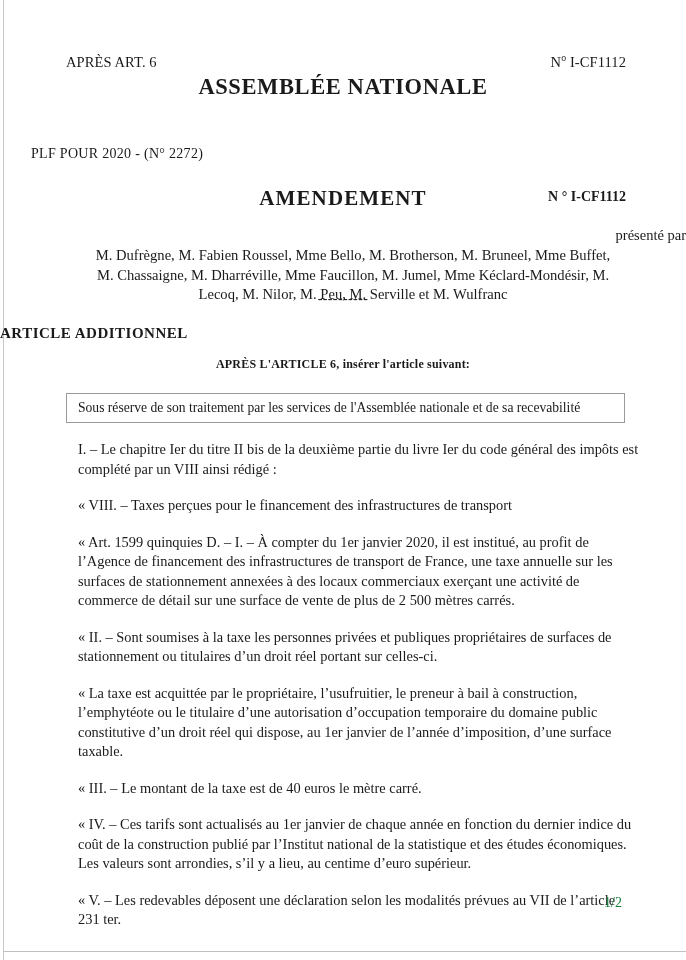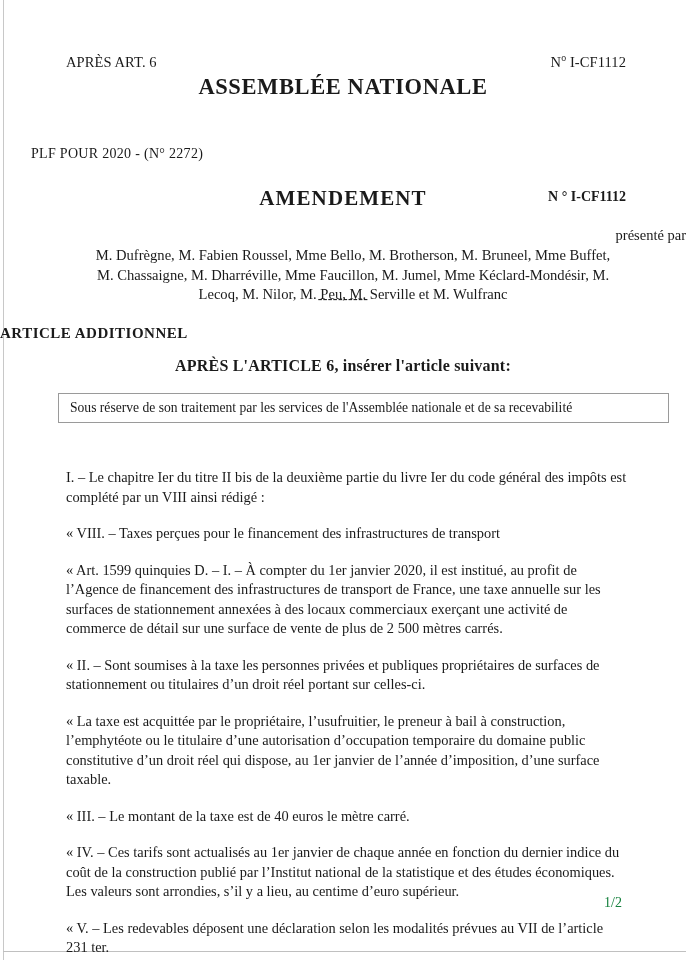--- a/index.html
+++ b/index.html
@@ -144,49 +144,48 @@
     text-align: left;
     font-size: 15px;
     font-weight: 700;
     letter-spacing: .5px;
   }
   .insert-line {
     position: absolute;
     top: 357px;
     left: 0; right: 0;
     text-align: center;
-    font-size: 16px;
+    font-size: 12px;
     font-weight: 700;
     letter-spacing: .2px;
   }
 
   .notice-box {
     position: absolute;
     top: 393px;
-    left: 58px;
-    width: 611px;
+    left: 66px;
+    width: 559px;
     height: 30px;
     border: 1px solid #9a9a9a;
     box-sizing: border-box;
     display: flex;
     align-items: center;
     background: #ffffff;
   }
   .notice-text {
     padding-left: 11px;
     font-size: 13.6px;
     line-height: 1.2;
   }
 
   .body-block {
     position: absolute;
-    left: 66px;
+    left: 78px;
     width: 562px;
     top: 440px;
-    margin-top: 28px;
   }
   .para {
     font-size: 14.4px;
     line-height: 1.355;
     margin: 0 0 17px 0;
     text-align: left;
     hyphens: none;
   }
   .para:last-child { margin-bottom: 0; }
 

